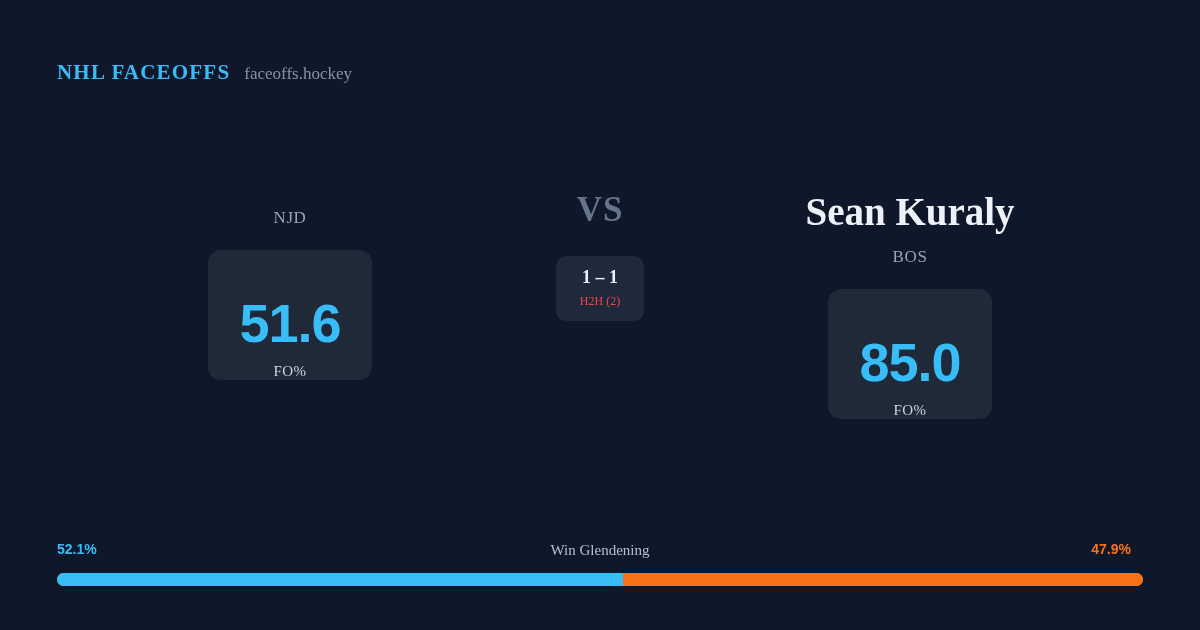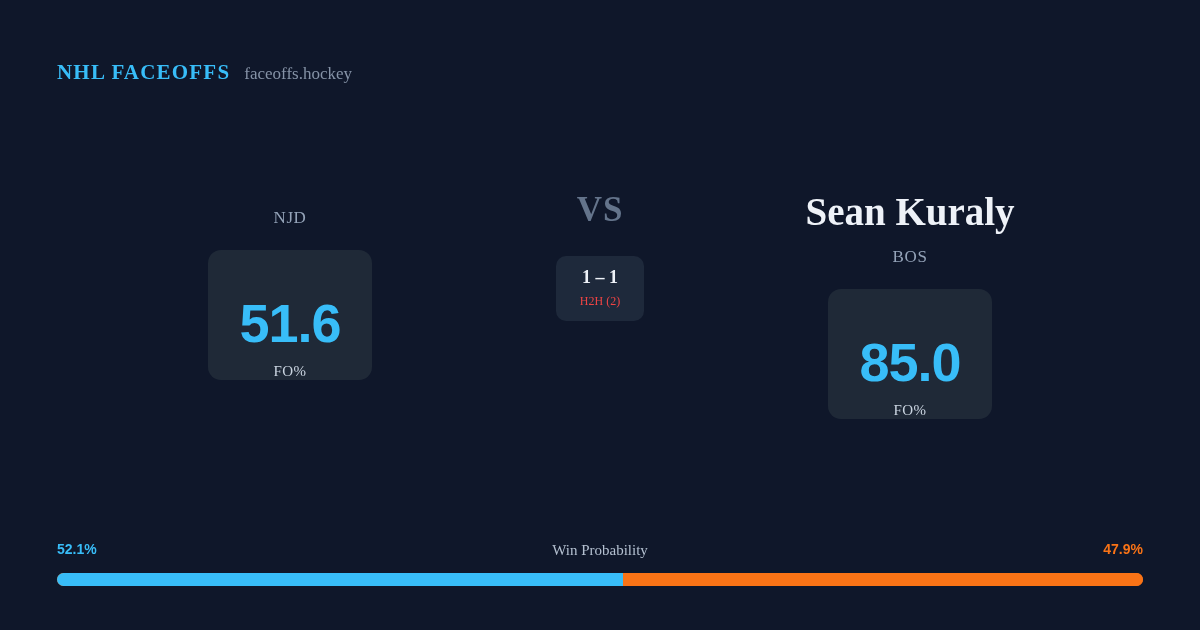--- a/index.html
+++ b/index.html
@@ -178,21 +178,21 @@
     left:0;
     right:0;
     top:1px;
     text-align:center;
     font-family:"Liberation Serif", serif;
     font-size:15px;
     color:#b4c0d0;
   }
   #wp-right {
     position:absolute;
-    right:0;
+    right:12px;
     top:0;
     font-family:"Liberation Sans", sans-serif;
     font-weight:bold;
     font-size:14px;
     color:#f97316;
   }
   #wp-bar {
     margin-top:10px;
     width:1086px;
     height:13px;
@@ -246,21 +246,21 @@
         <div class="stat-value">85.0</div>
         <div class="stat-label">FO%</div>
       </div>
     </div>
 
   </div>
 
   <div id="winprob">
     <div id="winprob-labels">
       <span id="wp-left">52.1%</span>
-      <span id="wp-title">Win Probability</span>
+      <span id="wp-title">Win Glendening</span>
       <span id="wp-right">47.9%</span>
     </div>
     <div id="wp-bar">
       <div id="wp-fill-left" style="width: 52.1%;"></div>
       <div id="wp-fill-right"></div>
     </div>
   </div>
 
 </div>
 

